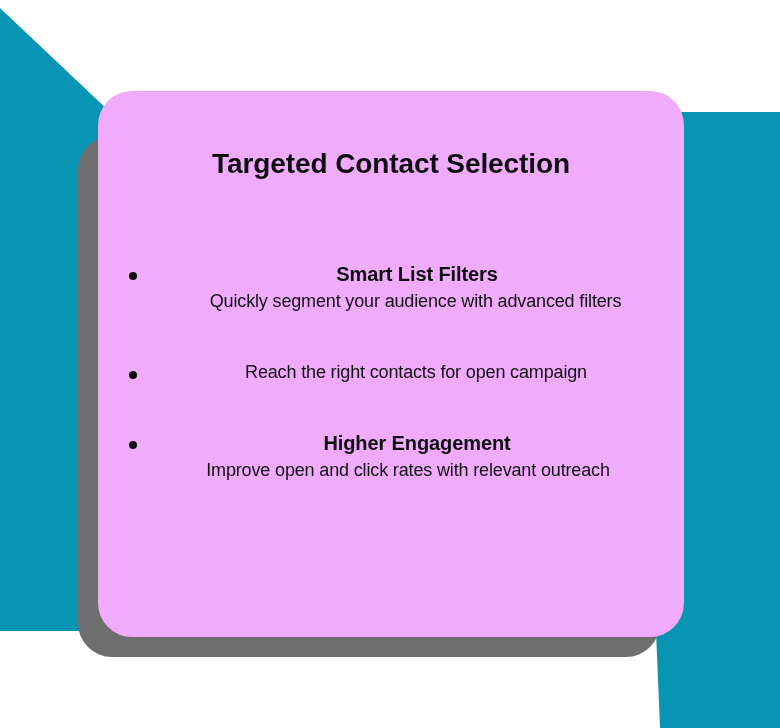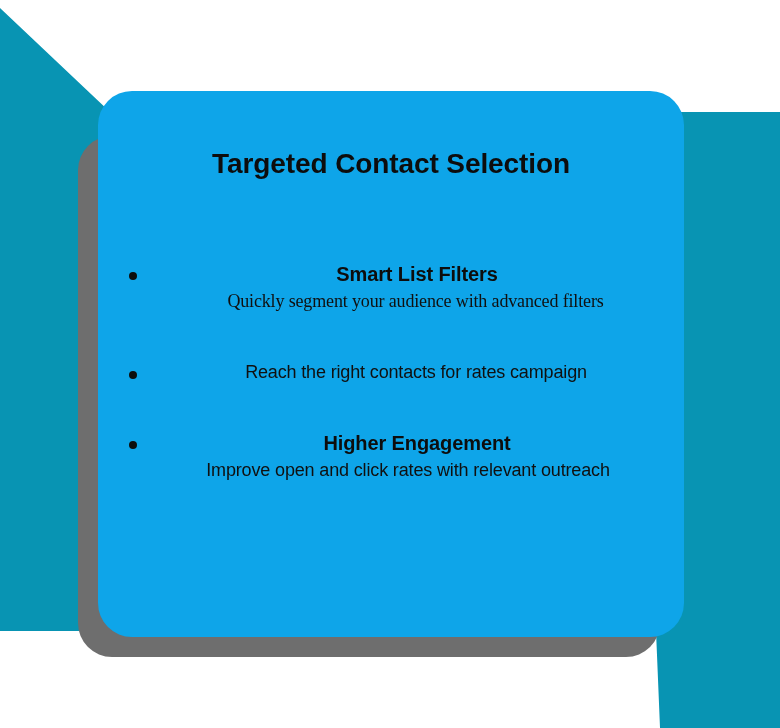--- a/index.html
+++ b/index.html
@@ -52,21 +52,21 @@
     border-radius: 34px;
   }
 
   
   .card {
     position: absolute;
     left: 98px;
     top: 91px;
     width: 586px;
     height: 546px;
-    background: #0ea5e9;
+    background: #f0abfc;
     border-radius: 34px;
     box-sizing: border-box;
   }
 
   .card-title {
     position: absolute;
     left: 0;
     top: 58px;
     width: 586px;
     text-align: center;
@@ -121,21 +121,21 @@
     margin: 5px 0 0 0;
     padding: 0 0 0 49px;
     font-size: 18px;
     font-weight: normal;
     color: #101010;
     line-height: 1.2;
     letter-spacing: -0.15px;
   }
 
   
-  .feature-item.indent-a .feature-desc { padding-left: 49px; font-family: Liberation Serif, serif; }
+  .feature-item.indent-a .feature-desc { padding-left: 49px; }
   .feature-item.indent-b .feature-desc { padding-left: 50px; }
   .feature-item.indent-c .feature-desc { padding-left: 34px; }
 
   .feature-item.indent-b .bullet-dot,
   .feature-item.indent-c .bullet-dot { left: 31px; }
 </style>
 </head>
 <body>
 
 <div id="stage">
@@ -151,21 +151,21 @@
     <ul class="feature-list">
 
       <li class="feature-item indent-a">
         <span class="bullet-dot"></span>
         <div class="feature-heading">Smart List Filters</div>
         <div class="feature-desc">Quickly segment your audience with advanced filters</div>
       </li>
 
       <li class="feature-item indent-b">
         <span class="bullet-dot"></span>
-        <div class="feature-desc">Reach the right contacts for rates campaign</div>
+        <div class="feature-desc">Reach the right contacts for open campaign</div>
       </li>
 
       <li class="feature-item indent-c">
         <span class="bullet-dot"></span>
         <div class="feature-heading">Higher Engagement</div>
         <div class="feature-desc">Improve open and click rates with relevant outreach</div>
       </li>
 
     </ul>
   </div>

